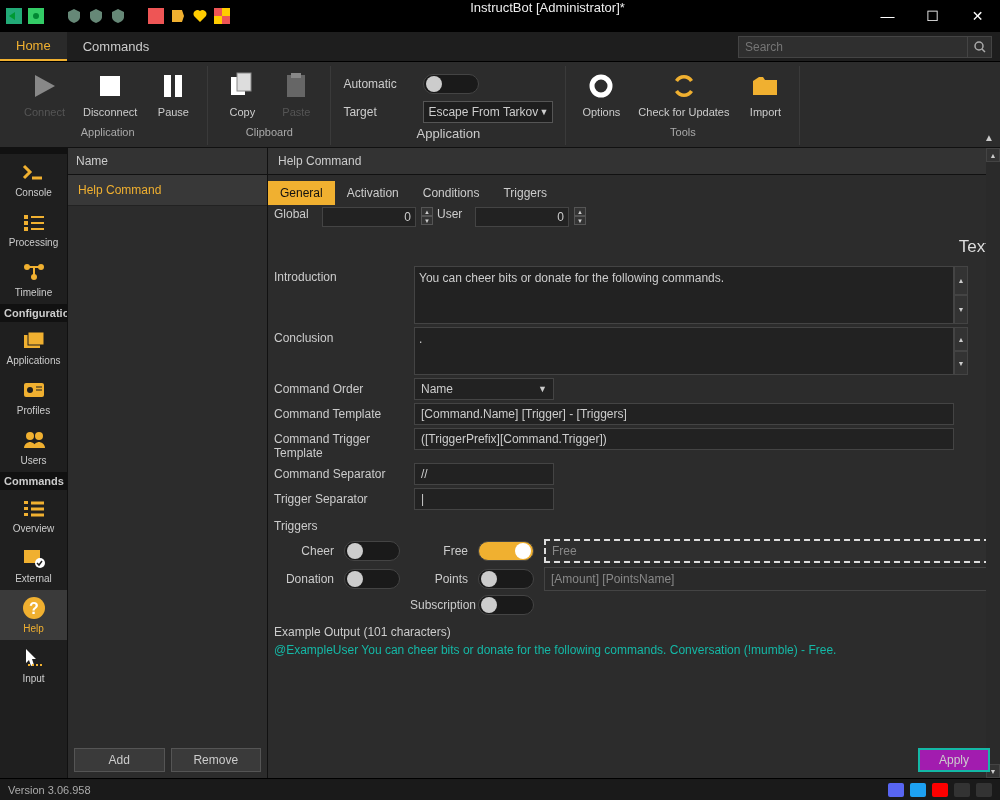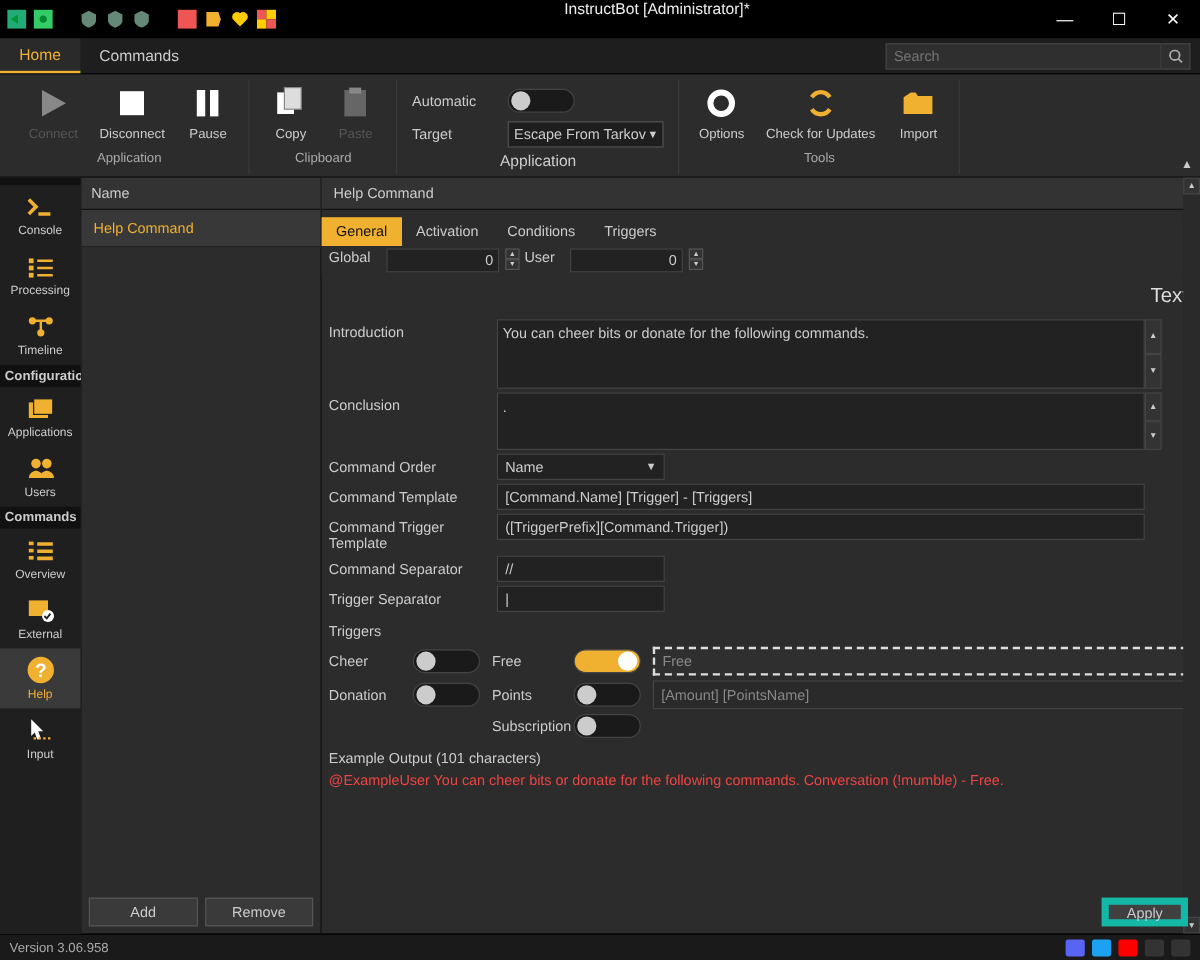--- a/index.html
+++ b/index.html
@@ -84,31 +84,31 @@
 .frow textarea { width: 540px; height: 58px; background: #222; border: 1px solid #444; color: #ccc; font-size: 12px; padding: 4px; resize: none; font-family: inherit; }
 .frow textarea.sm { height: 48px; }
 .frow input.txt { width: 540px; height: 22px; background: #222; border: 1px solid #444; color: #ccc; font-size: 12px; padding: 0 6px; }
 .frow input.txt.sm { width: 140px; }
 .frow .sel { width: 140px; height: 22px; background: #222; border: 1px solid #444; color: #ccc; font-size: 12px; padding: 0 6px; display: flex; align-items: center; justify-content: space-between; }
 .tascroll { display: flex; }
 .tascroll .sbar { width: 14px; display: flex; flex-direction: column; }
 .tascroll .sbar div { flex: 1; background: #333; border: 1px solid #444; font-size: 7px; display: flex; align-items: center; justify-content: center; }
 
 .subhead { font-size: 12px; color: #ccc; padding: 6px 0 2px 0; }
-.trow { display: flex; align-items: center; margin: 4px 0; gap: 10px; }
+.trow { display: flex; align-items: center; margin: 4px 0; gap: 10px; text-align: right; }
 .trow .tlabel { width: 60px; font-size: 12px; }
 .trow .tlabel2 { width: 58px; font-size: 12px; }
 .trow .fieldbox { flex: 1; height: 24px; background: #2a2a2a; border: 1px solid #444; color: #888; font-size: 12px; padding: 0 6px; display: flex; align-items: center; }
 .trow .fieldbox.dashed { border: 2px dashed #ddd; background: #2f2f2f; }
 
 .example { font-size: 12px; padding: 6px 0 2px 0; color: #ccc; }
-.example-body { font-size: 12px; color: #ef4444; padding: 2px 0 8px 0; }
+.example-body { font-size: 12px; color: #14b8a6; padding: 2px 0 8px 0; }
 
 .main .apply { position: absolute; right: 10px; bottom: 6px; }
-.main .apply button { width: 72px; height: 24px; background: #404040; border: 6px solid #14b8a6; color: #ccc; font-size: 12px; cursor: pointer; }
+.main .apply button { width: 72px; height: 24px; background: #a21caf; border: 2px solid #14b8a6; color: #ccc; font-size: 12px; cursor: pointer; }
 
 .rscroll { position: absolute; right: 0; top: 0; bottom: 0; width: 14px; background: #2a2a2a; display: flex; flex-direction: column; }
 .rscroll .up, .rscroll .down { height: 14px; background: #333; border: 1px solid #444; font-size: 7px; display: flex; align-items: center; justify-content: center; }
 .rscroll .track { flex: 1; }
 
 
 .status { height: 22px; background: #1a1a1a; border-top: 1px solid #000; display: flex; align-items: center; padding: 0 8px; font-size: 11px; color: #aaa; justify-content: space-between; }
 .status .social { display: flex; gap: 6px; }
 .status .social span { width: 16px; height: 14px; display: inline-block; border-radius: 2px; }
 
@@ -348,20 +348,31 @@
             <svg width="24" height="20">
               <rect x="2" y="5" width="16" height="13" fill="#f0b030"></rect>
               <rect x="6" y="2" width="16" height="13" fill="#f0b030" stroke="#1f1f1f"></rect>
             </svg>
           </div>
         <div class="nlbl">Applications</div>
       </div>
       <div class="nitem">
         <div class="nicon">
             <svg width="24" height="20">
+              <rect x="2" y="3" width="20" height="14" rx="2" fill="#f0b030"></rect>
+              <circle cx="8" cy="10" r="3" fill="#1f1f1f"></circle>
+              <line x1="14" y1="7" x2="20" y2="7" stroke="#1f1f1f" stroke-width="1"></line>
+              <line x1="14" y1="10" x2="20" y2="10" stroke="#1f1f1f" stroke-width="1"></line>
+            </svg>
+          </div>
+        <div class="nlbl">Profiles</div>
+      </div>
+      <div class="nitem">
+        <div class="nicon">
+            <svg width="24" height="20">
               <circle cx="8" cy="6" r="4" fill="#f0b030"></circle>
               <circle cx="17" cy="6" r="4" fill="#f0b030"></circle>
               <path d="M2 18c0-4 4-6 6-6s6 2 6 6" fill="#f0b030"></path>
               <path d="M11 18c0-4 4-6 6-6s6 2 6 6" fill="#f0b030"></path>
             </svg>
           </div>
         <div class="nlbl">Users</div>
       </div>
       <div class="sec-head">Commands</div>
       <div class="nitem">

